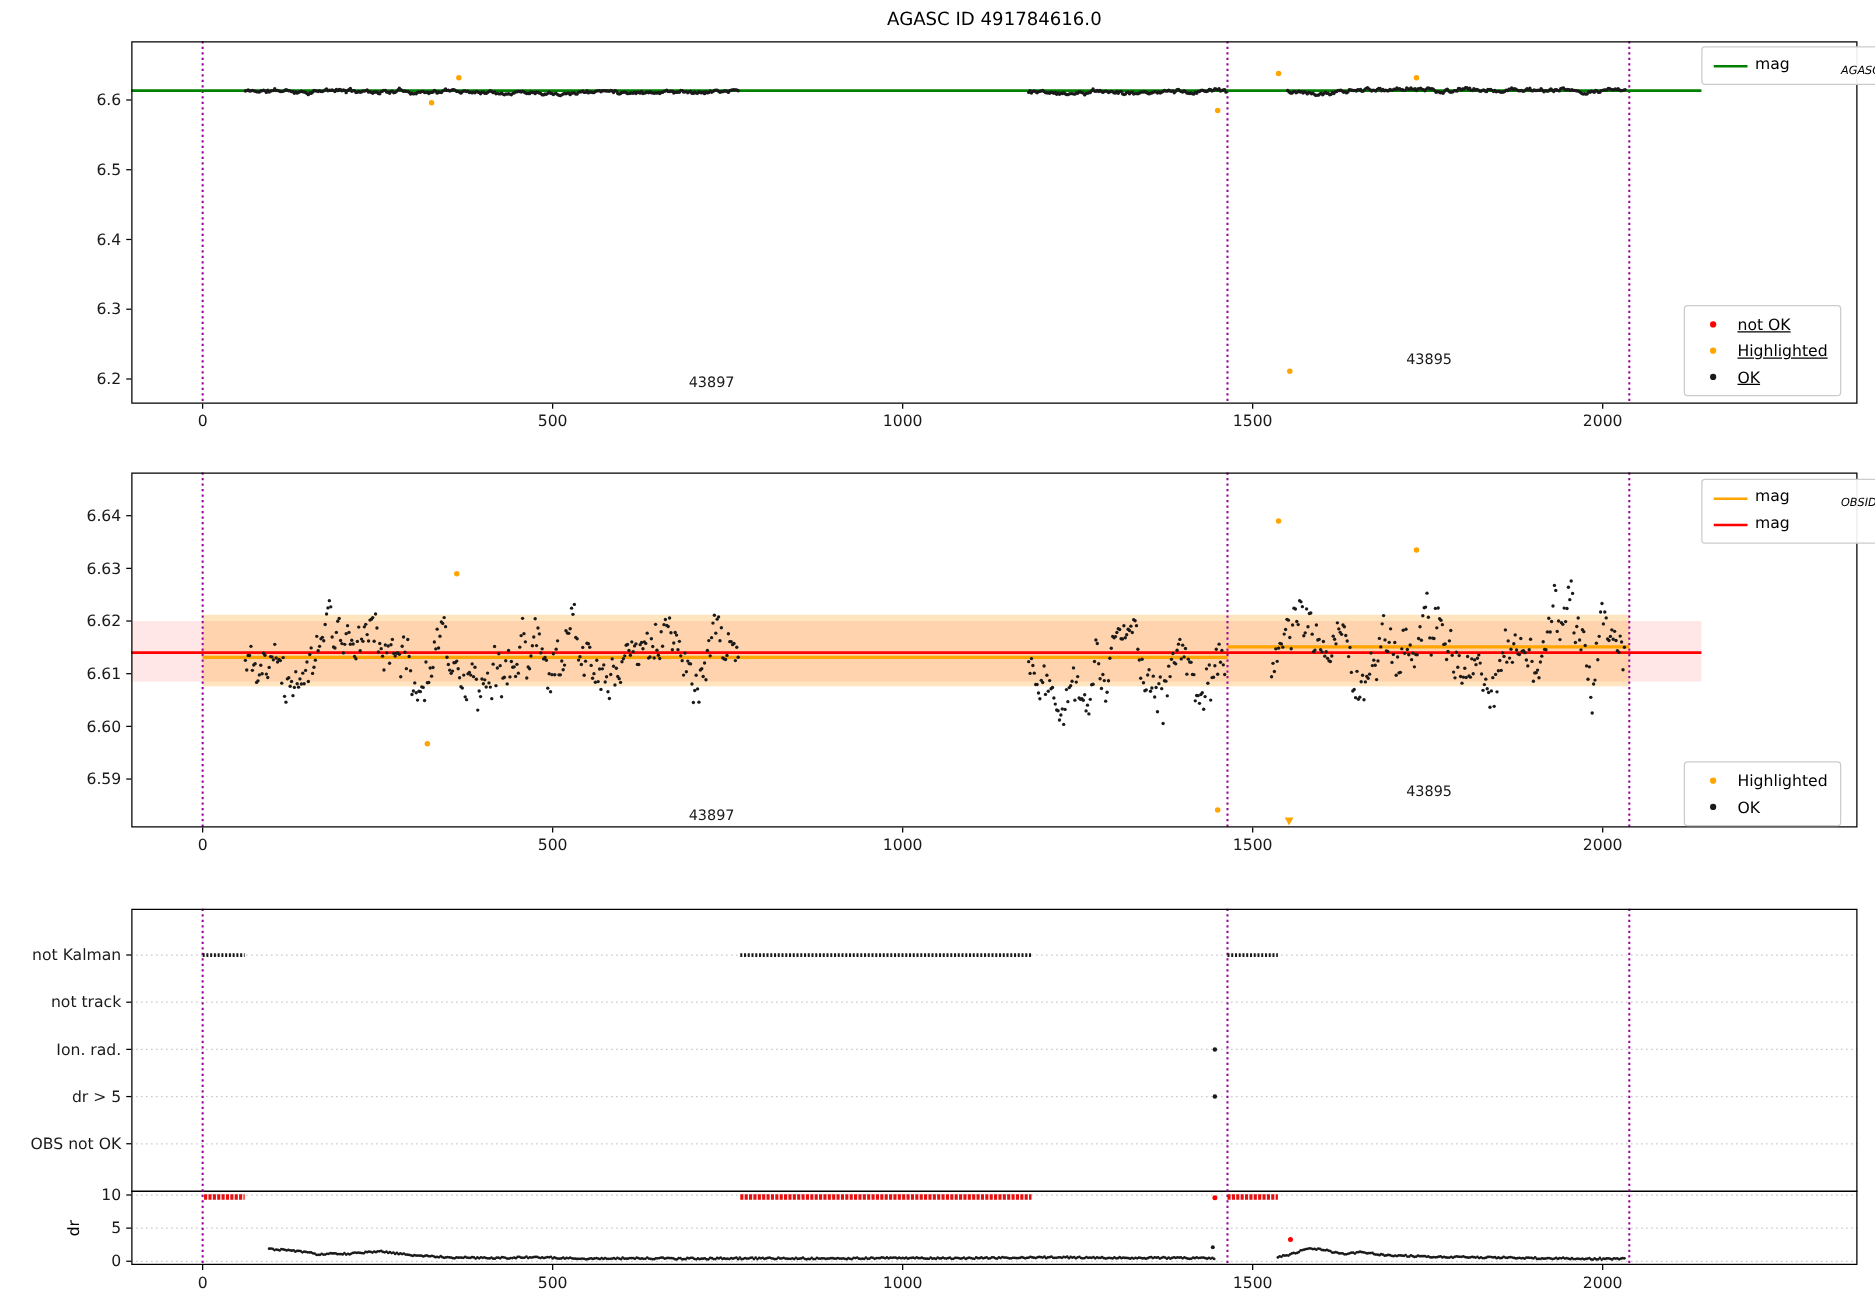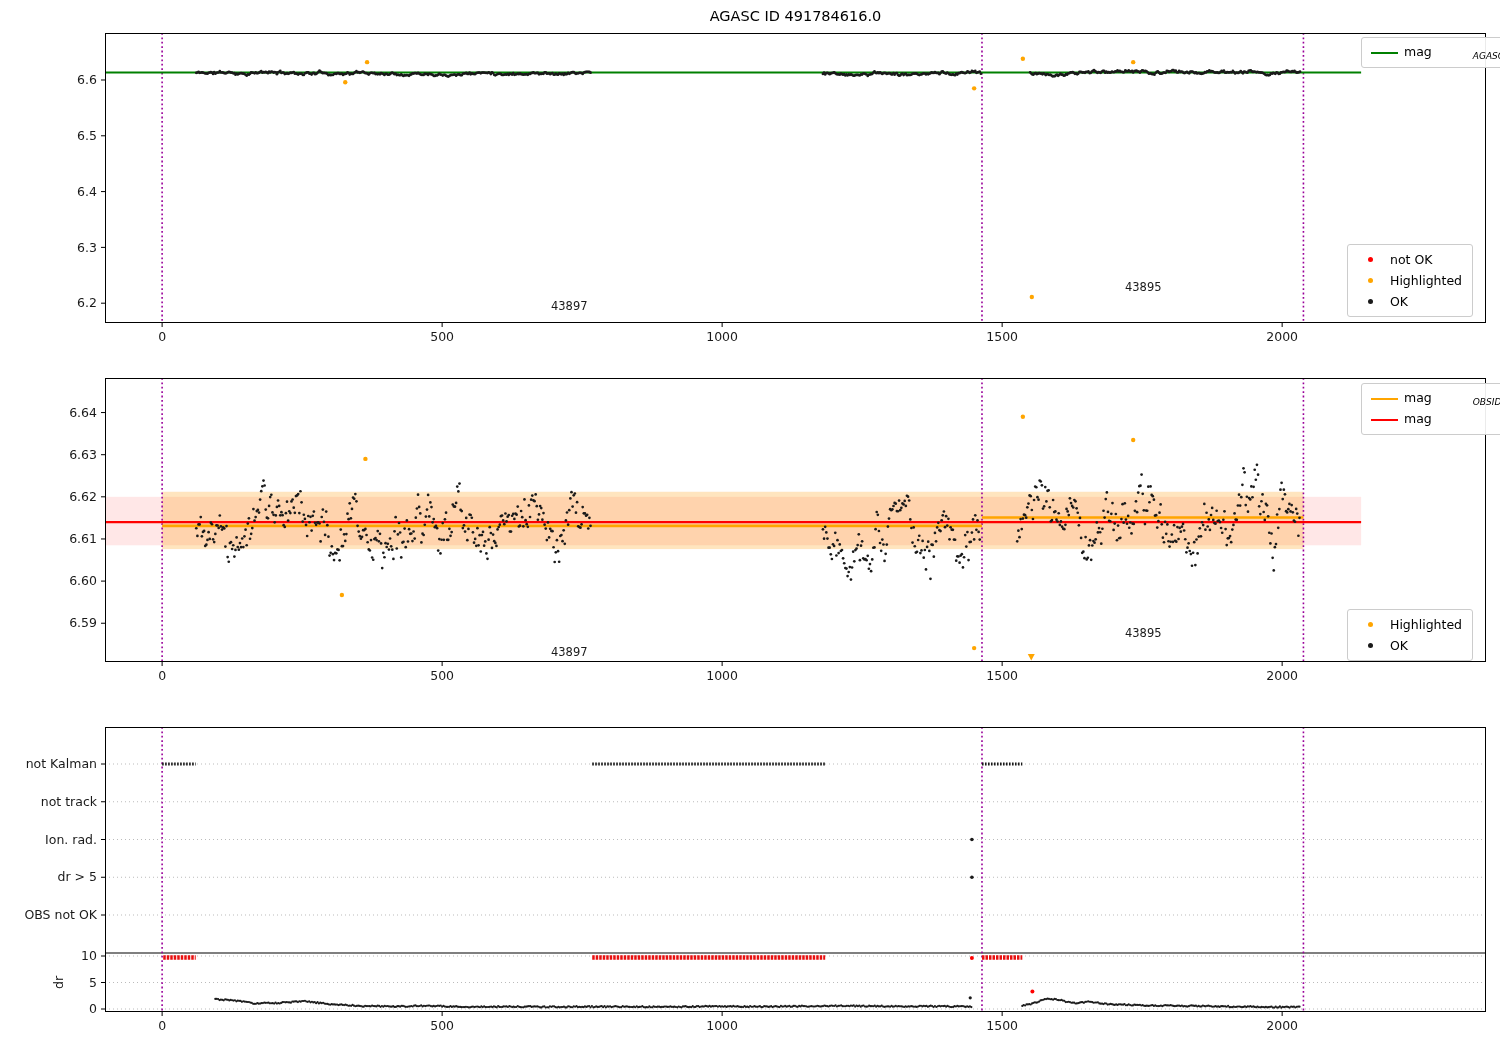--- a/index.html
+++ b/index.html
@@ -2391,21 +2391,21 @@
 
   <div class="legend" style="left:1361px;top:37px;">
     <div class="legend-entry">
       <span class="legend-marker-wrap">
         <span class="legend-line" id="ls-agasc" style="border-top-color: rgb(0, 128, 0);"></span>
         </span>
       <span class="legend-label"><span>mag</span><sub>AGASC</sub></span>
     </div>
   </div>
 
-  <div class="legend" style="left:1347px;top:244px;">
+  <div class="legend" style="left:1347px;top:244px;text-decoration:underline;">
     <div class="legend-entry">
       <span class="legend-marker-wrap">
         <span class="legend-dot" id="ld-notok" style="background: rgb(255, 0, 0);"></span>
         </span>
       <span class="legend-label">not OK</span>
     </div>
     <div class="legend-entry">
       <span class="legend-marker-wrap">
         <span class="legend-dot" id="ld-hl1" style="background: rgb(255, 165, 0);"></span>
         </span>

